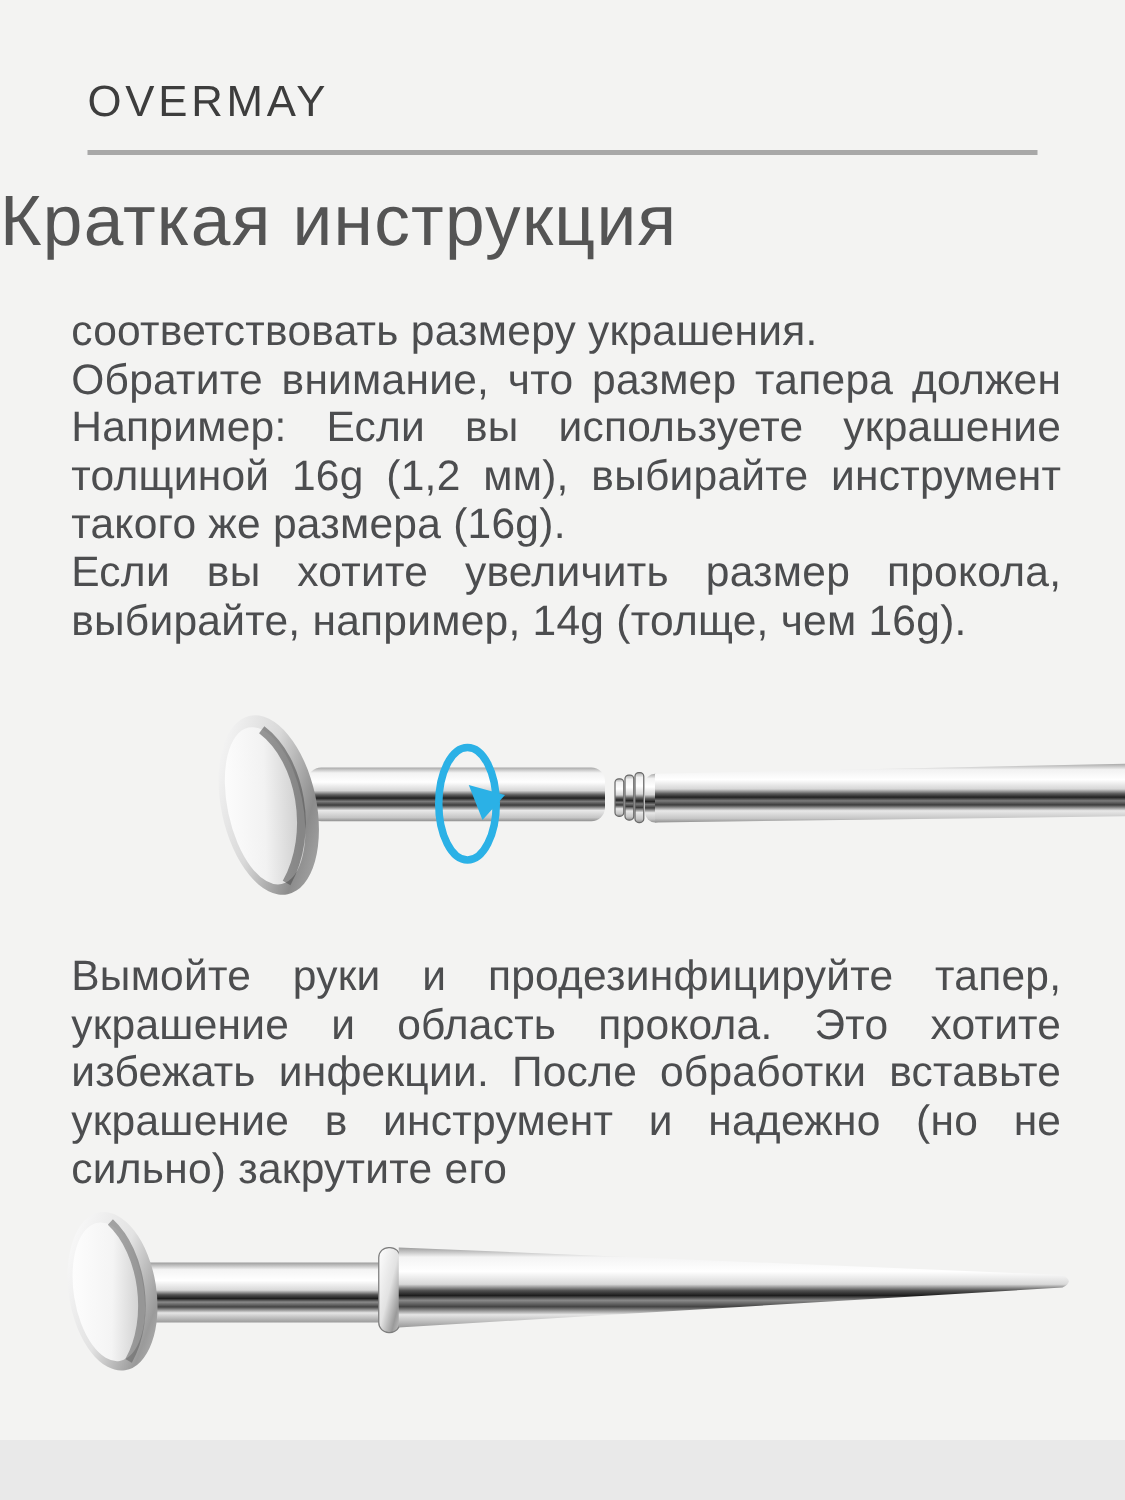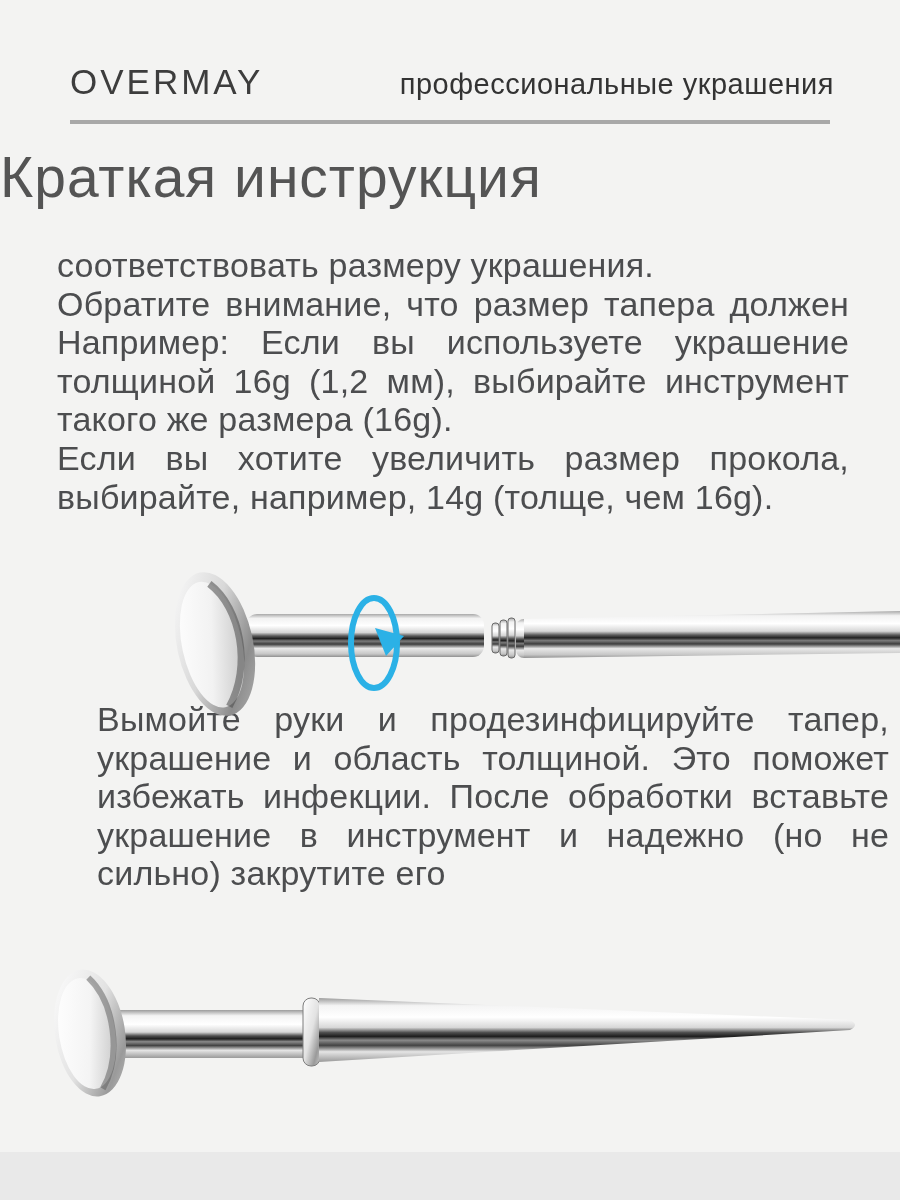--- a/index.html
+++ b/index.html
@@ -27,56 +27,55 @@
   .divider{
     position:absolute;left:70px;top:120px;width:760px;height:4px;
     background:var(--divider);
   }
   .title{
     position:absolute;left:0;right:0;top:144px;
     font-size:57px;letter-spacing:1px;color:var(--title);
   }
   .paragraph{position:absolute;left:57px;width:792px;}
   #para-sizing{top:246px;}
-  #para-hygiene{top:700px;margin-left:40px;}
+  #para-hygiene{top:762px;}
   .tline{
     font-size:34px;line-height:38.6px;color:var(--text);
     text-align:justify;text-align-last:justify;letter-spacing:0.2px;
   }
   .tline.last{text-align-last:left;}
   .figure{position:absolute;left:0;width:900px;pointer-events:none;}
   #figure-assembly{top:552px;height:195px;}
   #figure-taper{top:948px;height:210px;}
   .arrow-stroke{fill:none;stroke:var(--arrow);stroke-width:6;}
   .arrow-head{fill:var(--arrow);}
 </style>
 </head>
 <body>
 
 <div class="page">
 
   <div class="brand">OVERMAY</div>
-  <div class="tagline">профессиональные украшения</div>
   <div class="divider"></div>
 
   <div class="title">Краткая инструкция</div>
 
   <div class="paragraph" id="para-sizing">
       <div class="tline last">соответствовать размеру украшения.</div>
       <div class="tline">Обратите внимание, что размер тапера должен</div>
       <div class="tline">Например: Если вы используете украшение</div>
       <div class="tline">толщиной 16g (1,2 мм), выбирайте инструмент</div>
       <div class="tline last">такого же размера (16g).</div>
       <div class="tline">Если вы хотите увеличить размер прокола,</div>
       <div class="tline last">выбирайте, например, 14g (толще, чем 16g).</div>
     </div>
 
   <div class="paragraph" id="para-hygiene">
       <div class="tline">Вымойте руки и продезинфицируйте тапер,</div>
-      <div class="tline">украшение и область толщиной. Это поможет</div>
+      <div class="tline">украшение и область прокола. Это хотите</div>
       <div class="tline">избежать инфекции. После обработки вставьте</div>
       <div class="tline">украшение в инструмент и надежно (но не</div>
       <div class="tline last">сильно) закрутите его</div>
     </div>
 
   <svg class="figure" id="figure-assembly" viewBox="0 0 900 195">
     <defs>
       <linearGradient id="gRod" x1="0" y1="0" x2="0" y2="1">
         <stop offset="0" stop-color="#a8a8a8"></stop>
         <stop offset="0.10" stop-color="#f2f2f2"></stop>

